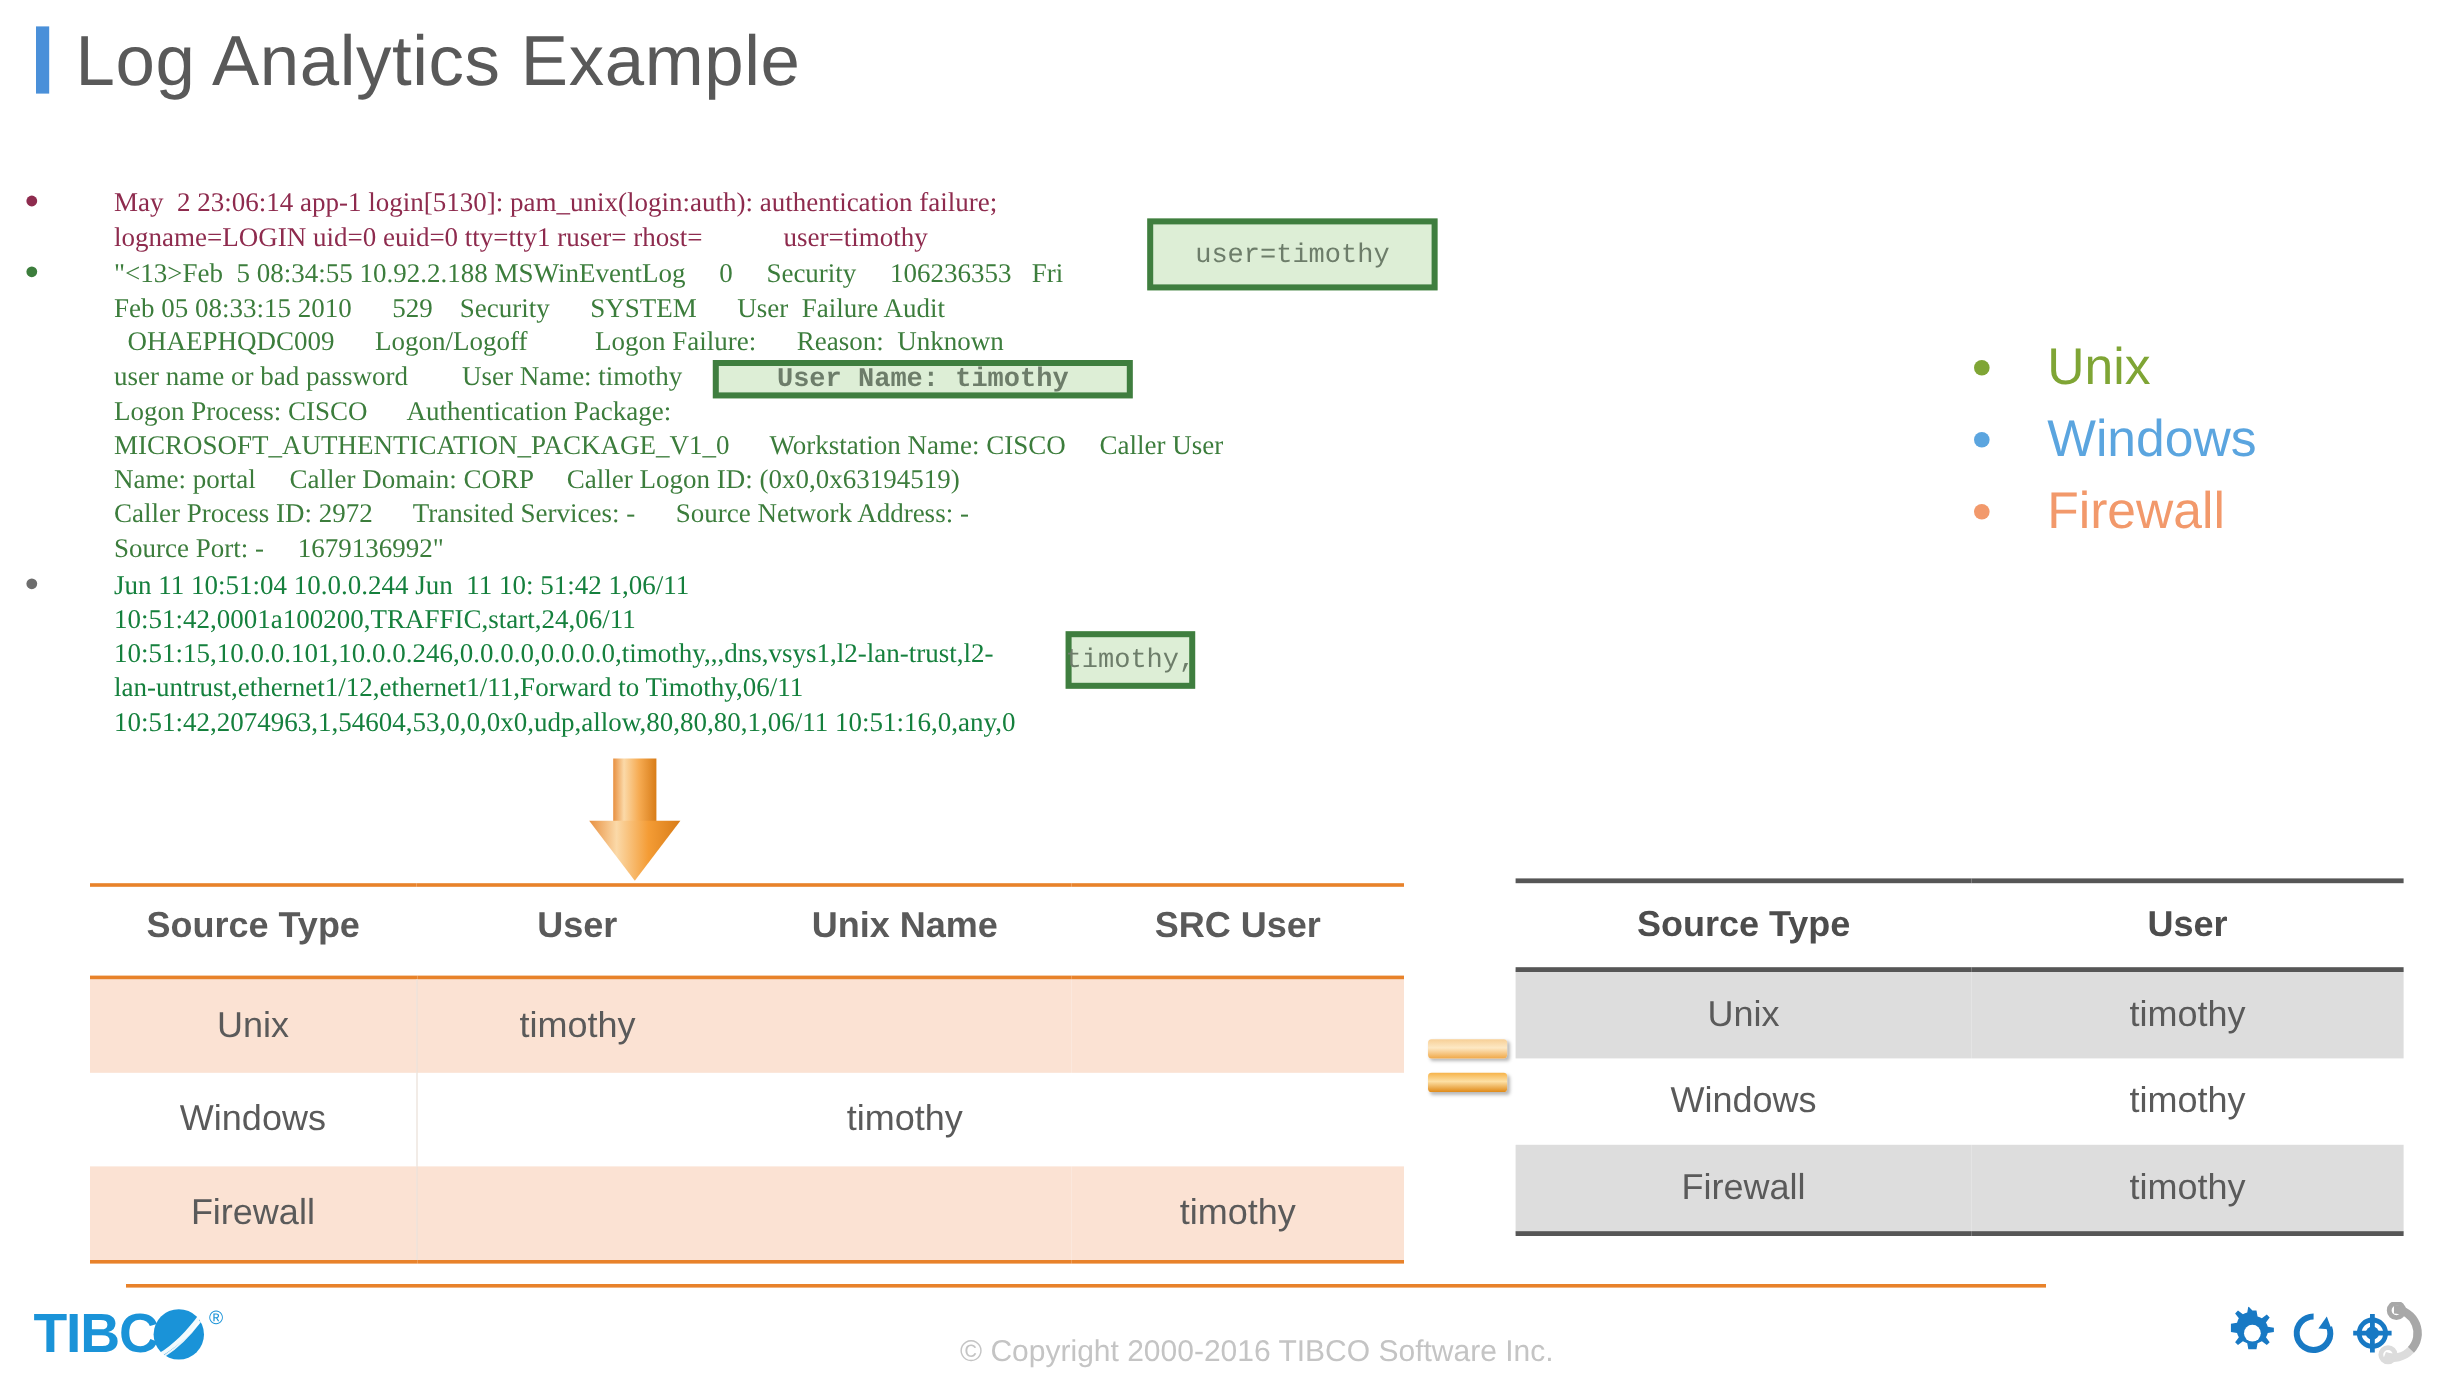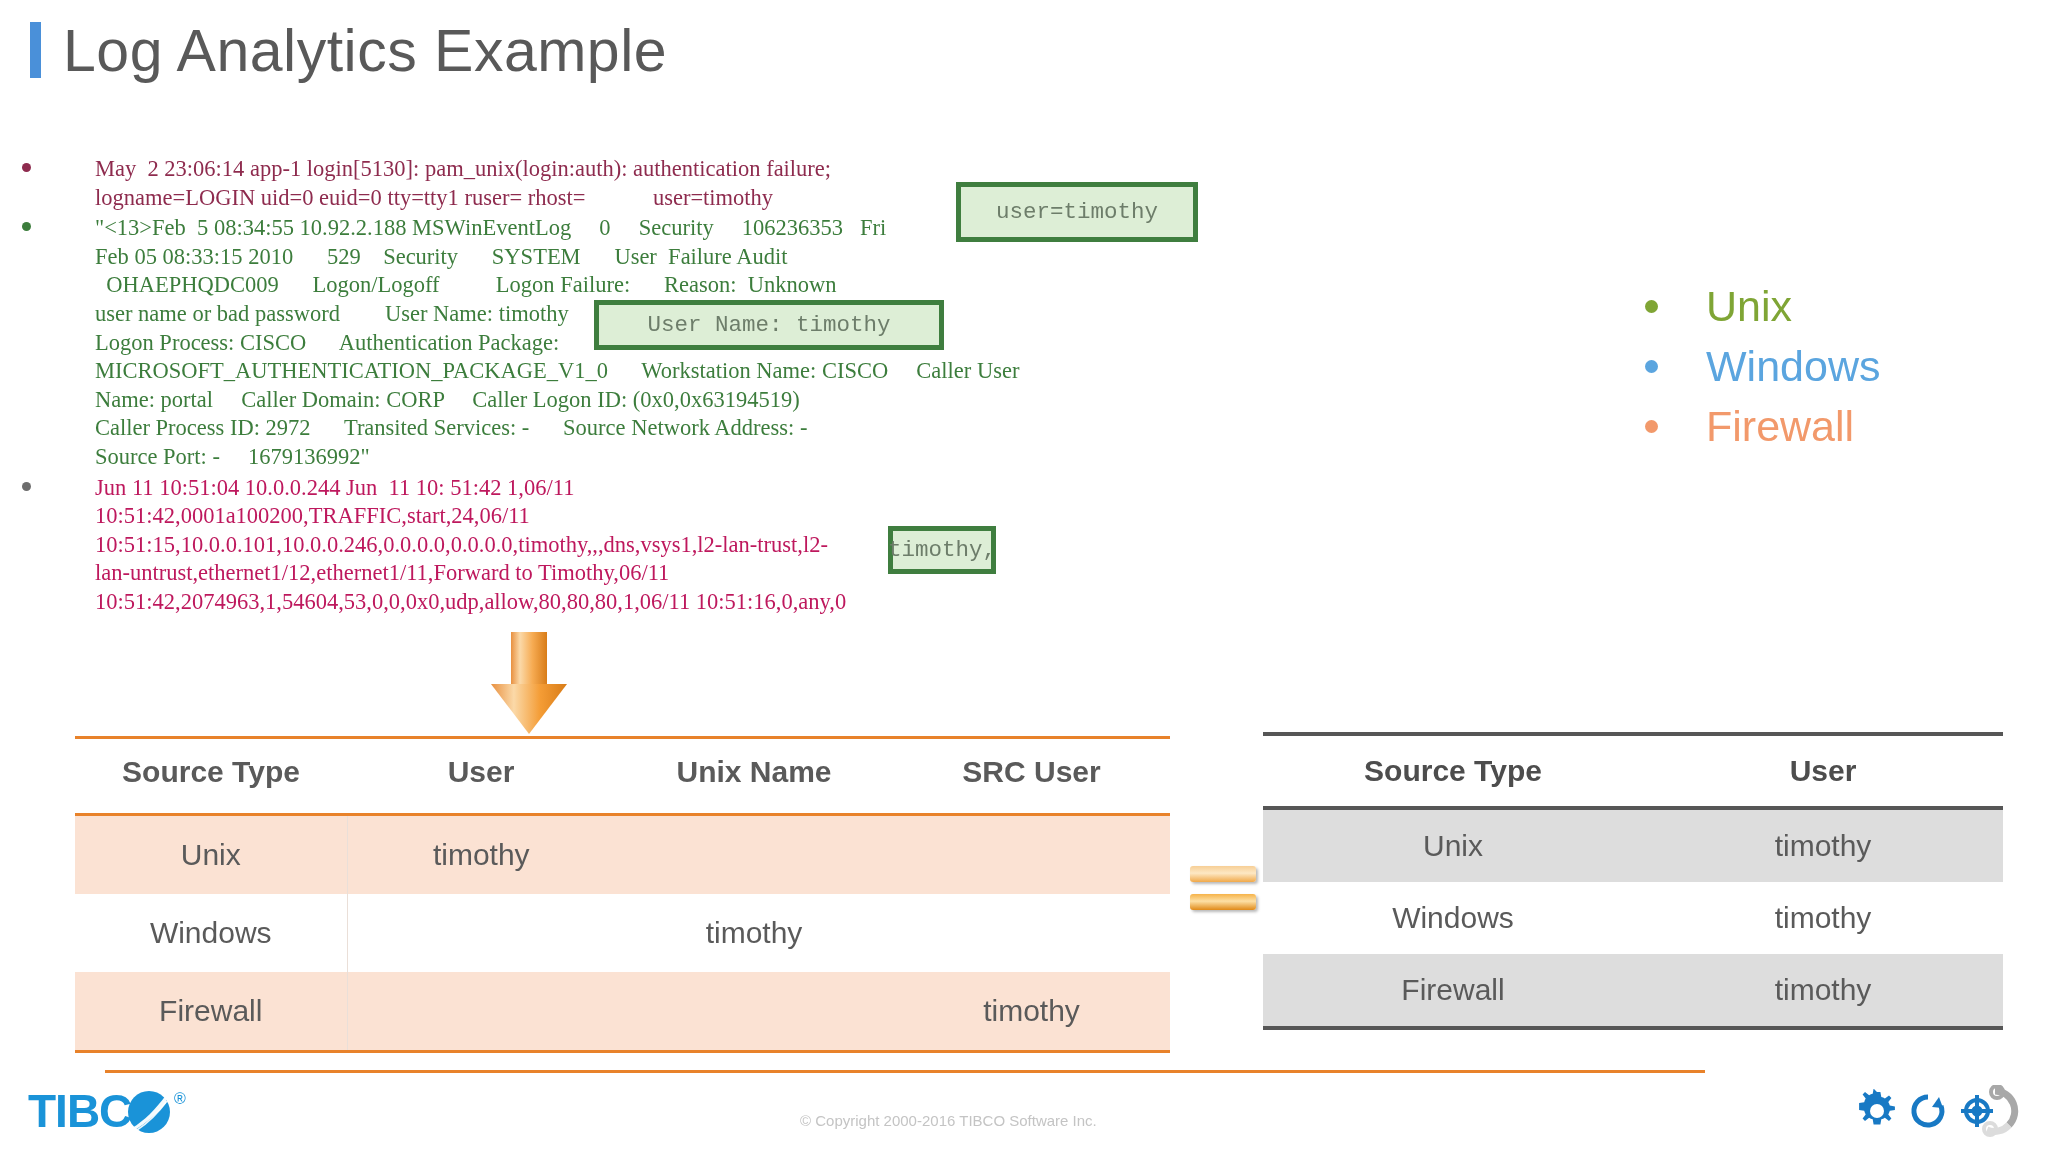--- a/index.html
+++ b/index.html
@@ -43,39 +43,39 @@
     font-family:Liberation Serif, serif;
     font-size:22.5px;
     line-height:28.6px;
     white-space:pre-wrap;
     letter-spacing:0px;
   }
   #log-block-unix .log-text{color:#8e2b4e;}
   #log-block-unix .log-bullet{background:#8e2b4e;}
   #log-block-windows .log-text{color:#3c7d3c;}
   #log-block-windows .log-bullet{background:#3c7d3c;}
-  #log-block-firewall .log-text{color:#be185d;}
+  #log-block-firewall .log-text{color:#15803d;}
   #log-block-firewall .log-bullet{background:#6d6d6d;}
 
   
   .hl-box{
     position:absolute;
     background:#ddeed6;
     border:5px solid #3f7e3f;
     font-family:"Liberation Mono","DejaVu Sans Mono",monospace;
     font-size:22.5px;
     line-height:1;
     display:flex;align-items:center;justify-content:center;
     box-sizing:border-box;
   }
   #hl-user-timothy{
     left:956px;top:182px;width:242px;height:60px;color:#6d7d6a;
   }
   #hl-username-timothy{
-    left:594px;top:300px;width:350px;height:50px;color:#6d7d6a;
+    left:594px;top:300px;width:350px;height:32px;color:#6d7d6a;font-weight:bold;
   }
   #hl-fw-timothy{
     left:888px;top:526px;width:108px;height:48px;color:#6d7d6a;
   }
 
   
   #legend{
     position:absolute;left:1645px;top:276px;
   }
   .legend-item{
@@ -145,21 +145,21 @@
   #footer-rule{
     position:absolute;left:105px;top:1070px;width:1600px;height:3px;background:#E8822A;
   }
   #tibco-logo{position:absolute;left:28px;top:1088px;}
   #tibco-word{
     font-size:46px;font-weight:bold;color:#1a93d8;letter-spacing:-1px;
     font-family:"Liberation Sans",sans-serif;line-height:1;
   }
   #copyright{
     position:absolute;left:800px;top:1112px;
-    font-size:15px;color:#c4c4c4;
+    font-size:25px;color:#c4c4c4;
   }
   #footer-icons{
     position:absolute;left:1855px;top:1085px;
     display:flex;align-items:center;gap:10px;
   }
 </style>
 </head>
 <body>
 
 <div id="title-bar">

